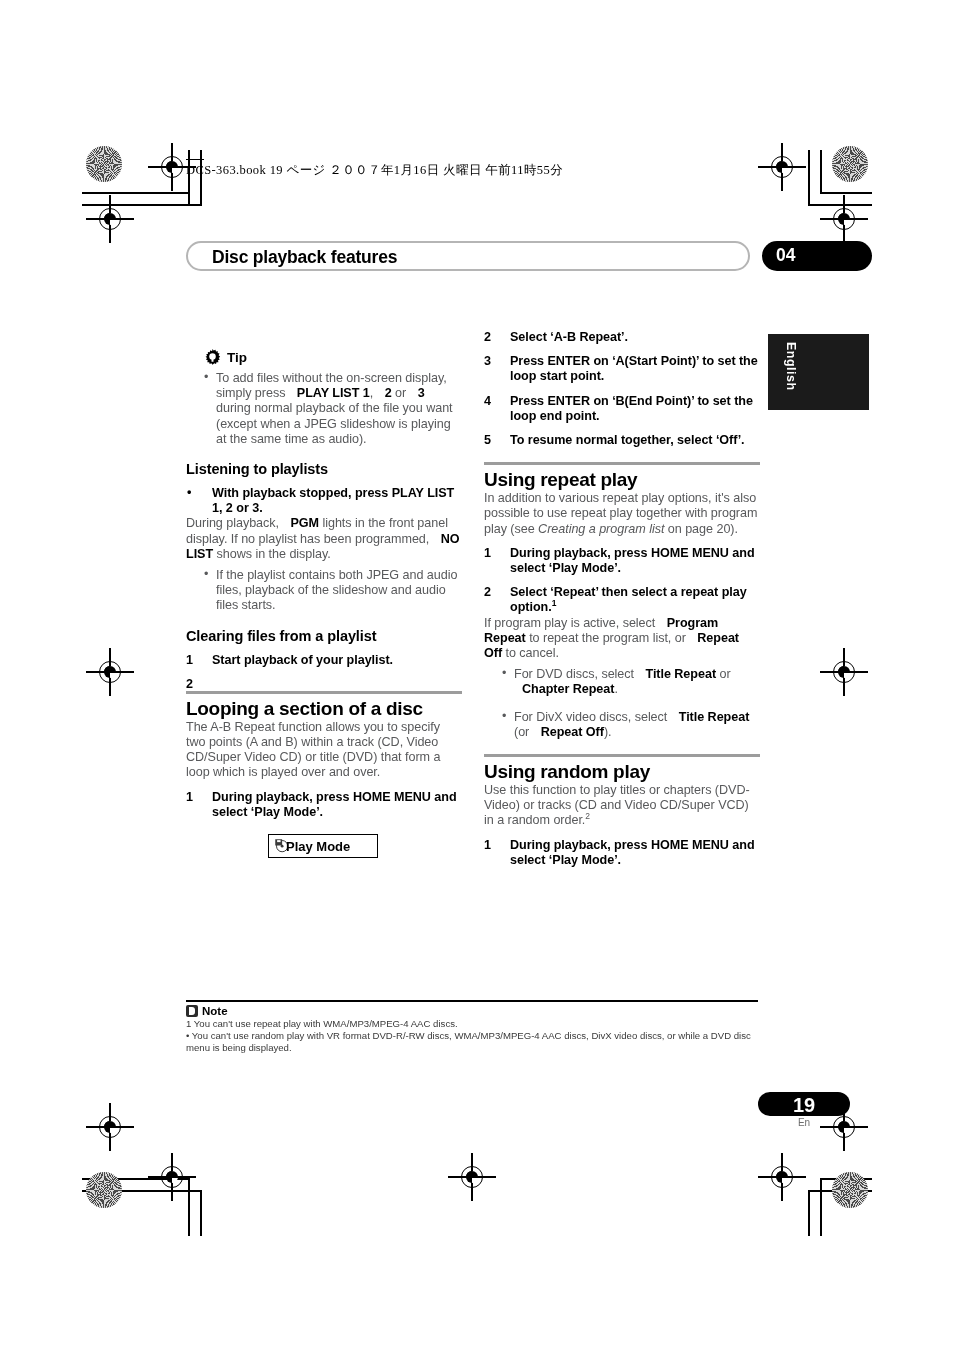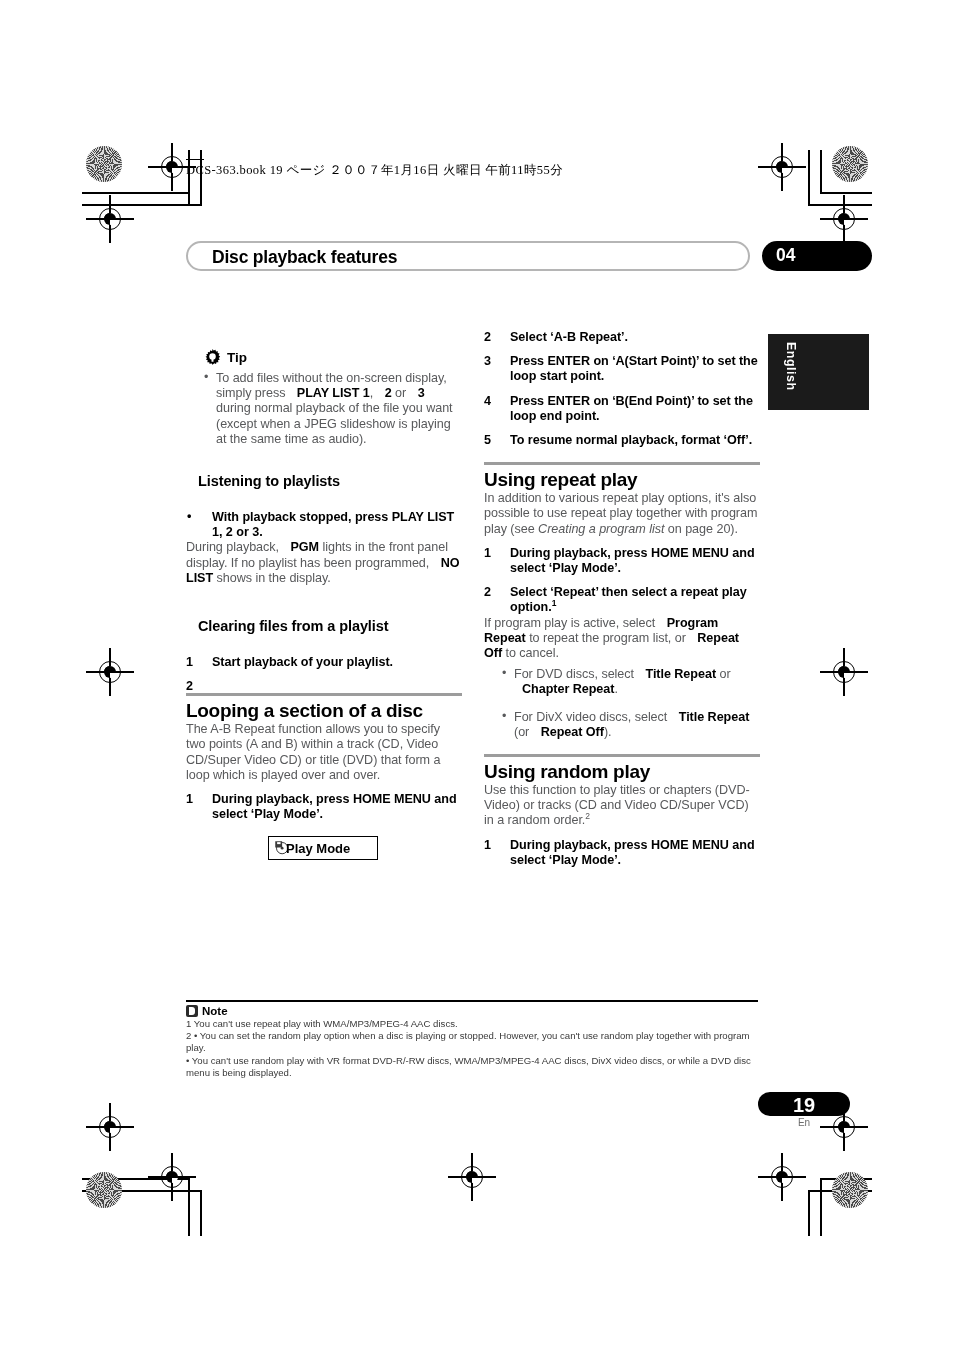--- a/index.html
+++ b/index.html
@@ -87,21 +87,21 @@
   
   .step{position:relative;padding-left:26px;}
   .step .n{position:absolute;left:0;top:0;font-weight:bold;color:#000;font-size:12.6px;}
 
   
   .stepb{position:relative;padding-left:26px;}
   .stepb .n{position:absolute;left:1px;top:-1px;font-weight:bold;color:#000;font-size:12.6px;}
 
   
   h3.sub{
-    margin:12px;font-size:14.5px;font-weight:bold;color:#000;letter-spacing:-.1px;
+    margin:0;font-size:14.5px;font-weight:bold;color:#000;letter-spacing:-.1px;
   }
   h2.sec{
     margin:0;font-size:19px;font-weight:bold;color:#000;letter-spacing:-.3px;line-height:22px;
   }
   .secrule{height:3px;background:#9c9c9c;margin-bottom:4px;}
 
   
   .pmbox{
     width:108px;height:22px;border:1.2px solid #000;background:#fff;
     margin:14px 0 0 82px;position:relative;
@@ -247,20 +247,23 @@
     <div class="gap"></div>
 
     <div class="stepb bold">
       <span class="n">•</span>
       <span>With playback stopped, press PLAY LIST 1, 2 or 3.</span>
     </div>
     <div class="body">
       <span>During playback, <b>PGM</b> lights in the front panel display. If no playlist has been programmed, <b>NO LIST</b> shows in the display.</span>
     </div>
     <div class="gap-s"></div>
+    <div class="blt body">
+      <span>If the playlist contains both JPEG and audio files, playback of the slideshow and audio files starts.</span>
+    </div>
 
     <div class="gap-l"></div>
 
     <h3 class="sub">Clearing files from a playlist</h3>
     <div class="gap"></div>
 
     <div class="step bold">
       <span class="n">1</span>
       <span>Start playback of your playlist.</span>
     </div>
@@ -304,21 +307,21 @@
       <span>Press ENTER on ‘A(Start Point)’ to set the loop start point.</span>
     </div>
     <div class="gap"></div>
     <div class="step bold">
       <span class="n">4</span>
       <span>Press ENTER on ‘B(End Point)’ to set the loop end point.</span>
     </div>
     <div class="gap"></div>
     <div class="step bold">
       <span class="n">5</span>
-      <span>To resume normal playback, format ‘Off’.</span>
+      <span>To resume normal together, select ‘Off’.</span>
     </div>
 
     <div class="gap-l"></div>
     <div class="secrule"></div>
     <h2 class="sec">Using repeat play</h2>
     <div class="body">
       <span>In addition to various repeat play options, it's also possible to use repeat play together with program play (see <i>Creating a program list</i> on page 20).</span>
     </div>
     <div class="gap"></div>
     <div class="step bold">
@@ -356,21 +359,20 @@
     </div>
   </div>
 
   <div class="notewrap">
     <div class="noterule"></div>
     <div class="notehdr">
       <span class="noteicon"></span>
       <span class="notelabel">Note</span>
     </div>
     <div class="notetxt">1 You can't use repeat play with WMA/MP3/MPEG-4 AAC discs.</div>
-    <div class="notetxt">2 • You can set the random play option when a disc is playing or stopped. However, you can't use random play together with program play.</div>
     <div class="notetxt ind">• You can't use random play with VR format DVD-R/-RW discs, WMA/MP3/MPEG-4 AAC discs, DivX video discs, or while a DVD disc menu is being displayed.</div>
   </div>
 
   <div class="pagenum">
     <span>19</span>
   </div>
   <div class="pagelang">En</div>
 
 </div>
 

